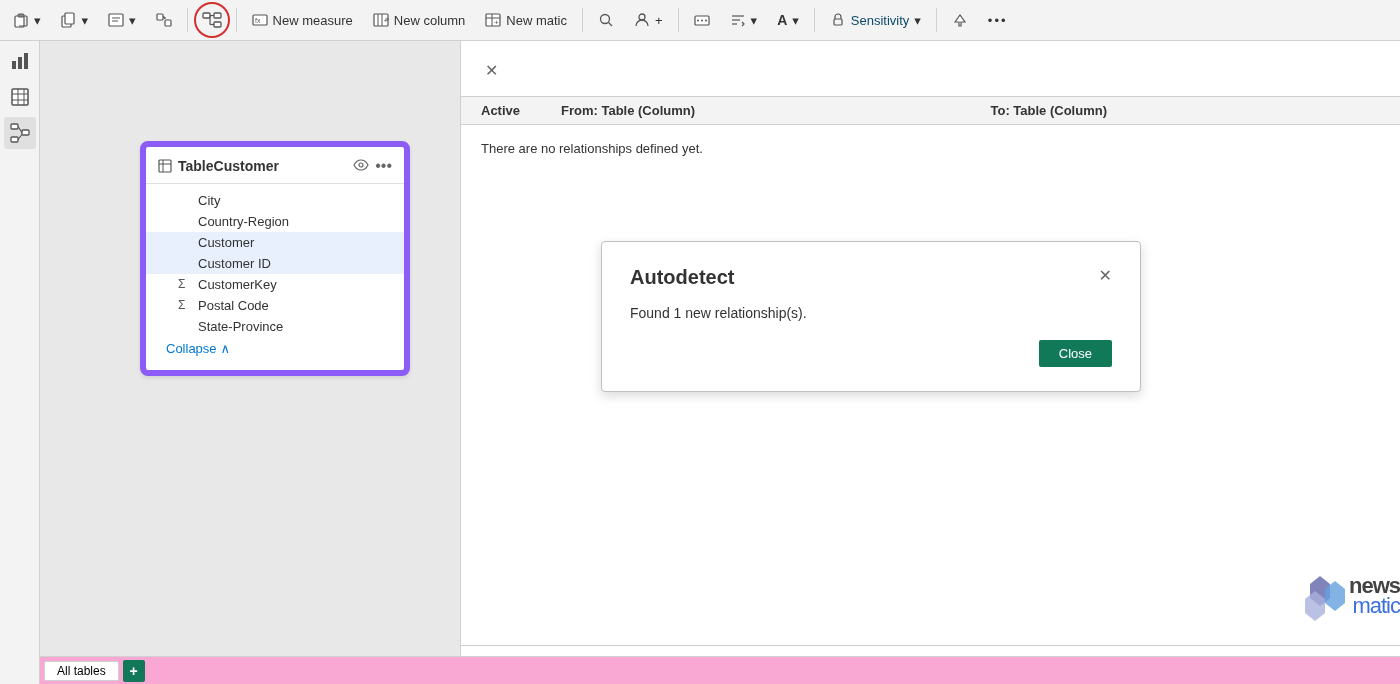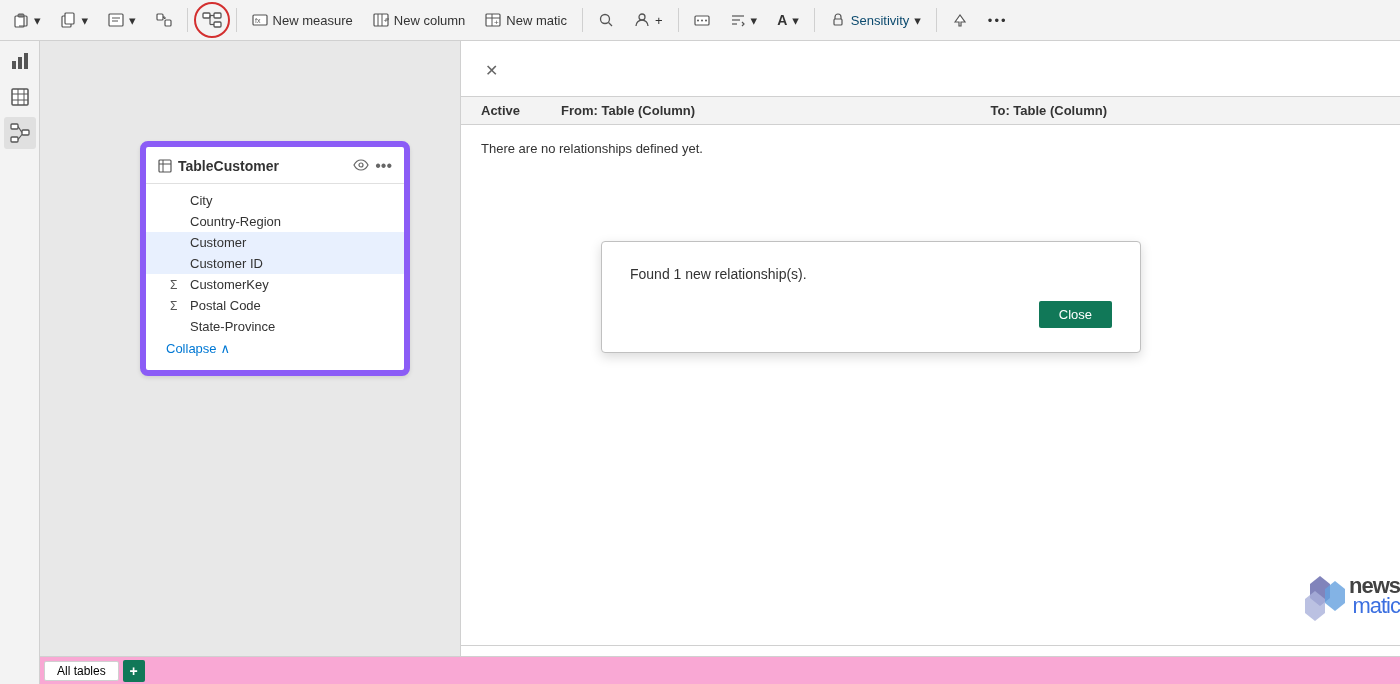--- a/index.html
+++ b/index.html
@@ -136,22 +136,22 @@
       display: flex;
       align-items: center;
       gap: 6px;
       color: #666;
     }
     .table-card-body {
       padding: 6px 0;
     }
     .table-field {
       display: flex;
-      align-items: flex-end;
-      padding: 3px 24px;
+      align-items: flex-start;
+      padding: 3px 32px;
       font-size: 13px;
       color: #333;
       gap: 6px;
     }
     .table-field.highlighted {
       background: #e8f0fe;
     }
     .field-icon {
       font-size: 12px;
       color: #666;
@@ -600,20 +600,24 @@
       <button class="dialog-close-btn">✕</button>
     </div>
     <div class="dialog-table-header">
       <div class="dialog-col-active">Active</div>
       <div class="dialog-col-from">From: Table (Column)</div>
       <div class="dialog-col-to">To: Table (Column)</div>
     </div>
     <div class="dialog-empty-msg">There are no relationships defined yet.</div>
 
     <div class="autodetect-dialog">
+      <div class="autodetect-header">
+        <span class="autodetect-title">Autodetect</span>
+        <button class="autodetect-close">✕</button>
+      </div>
       <div class="autodetect-msg">Found 1 new relationship(s).</div>
       <div class="autodetect-footer">
         <button class="close-btn">Close</button>
       </div>
     </div>
 
     <div class="dialog-footer">
       <button class="footer-btn primary">New...</button>
       <button class="footer-btn">Autodetect...</button>
       <button class="footer-btn" disabled="" style="color:#aaa;">Edit...</button>

